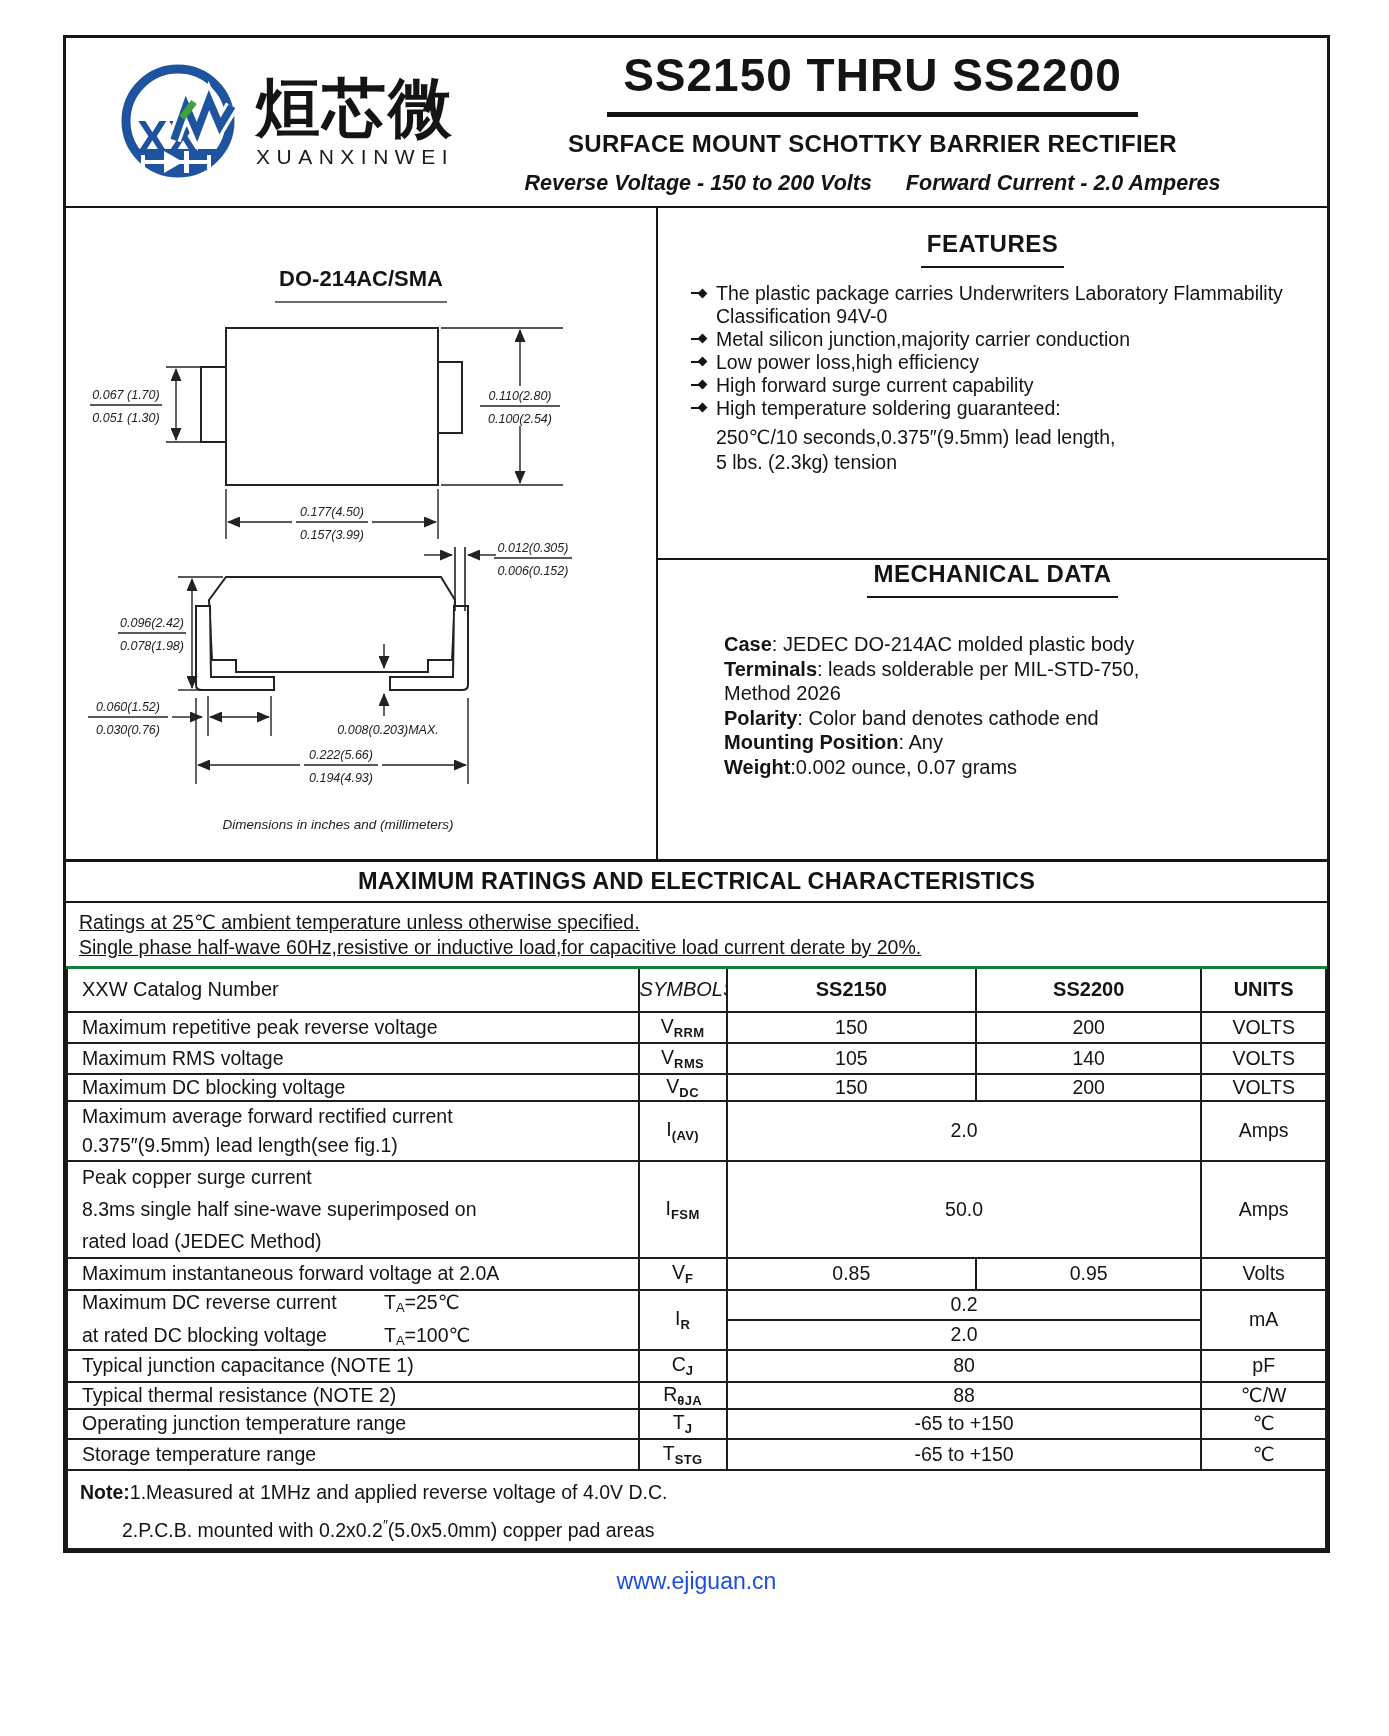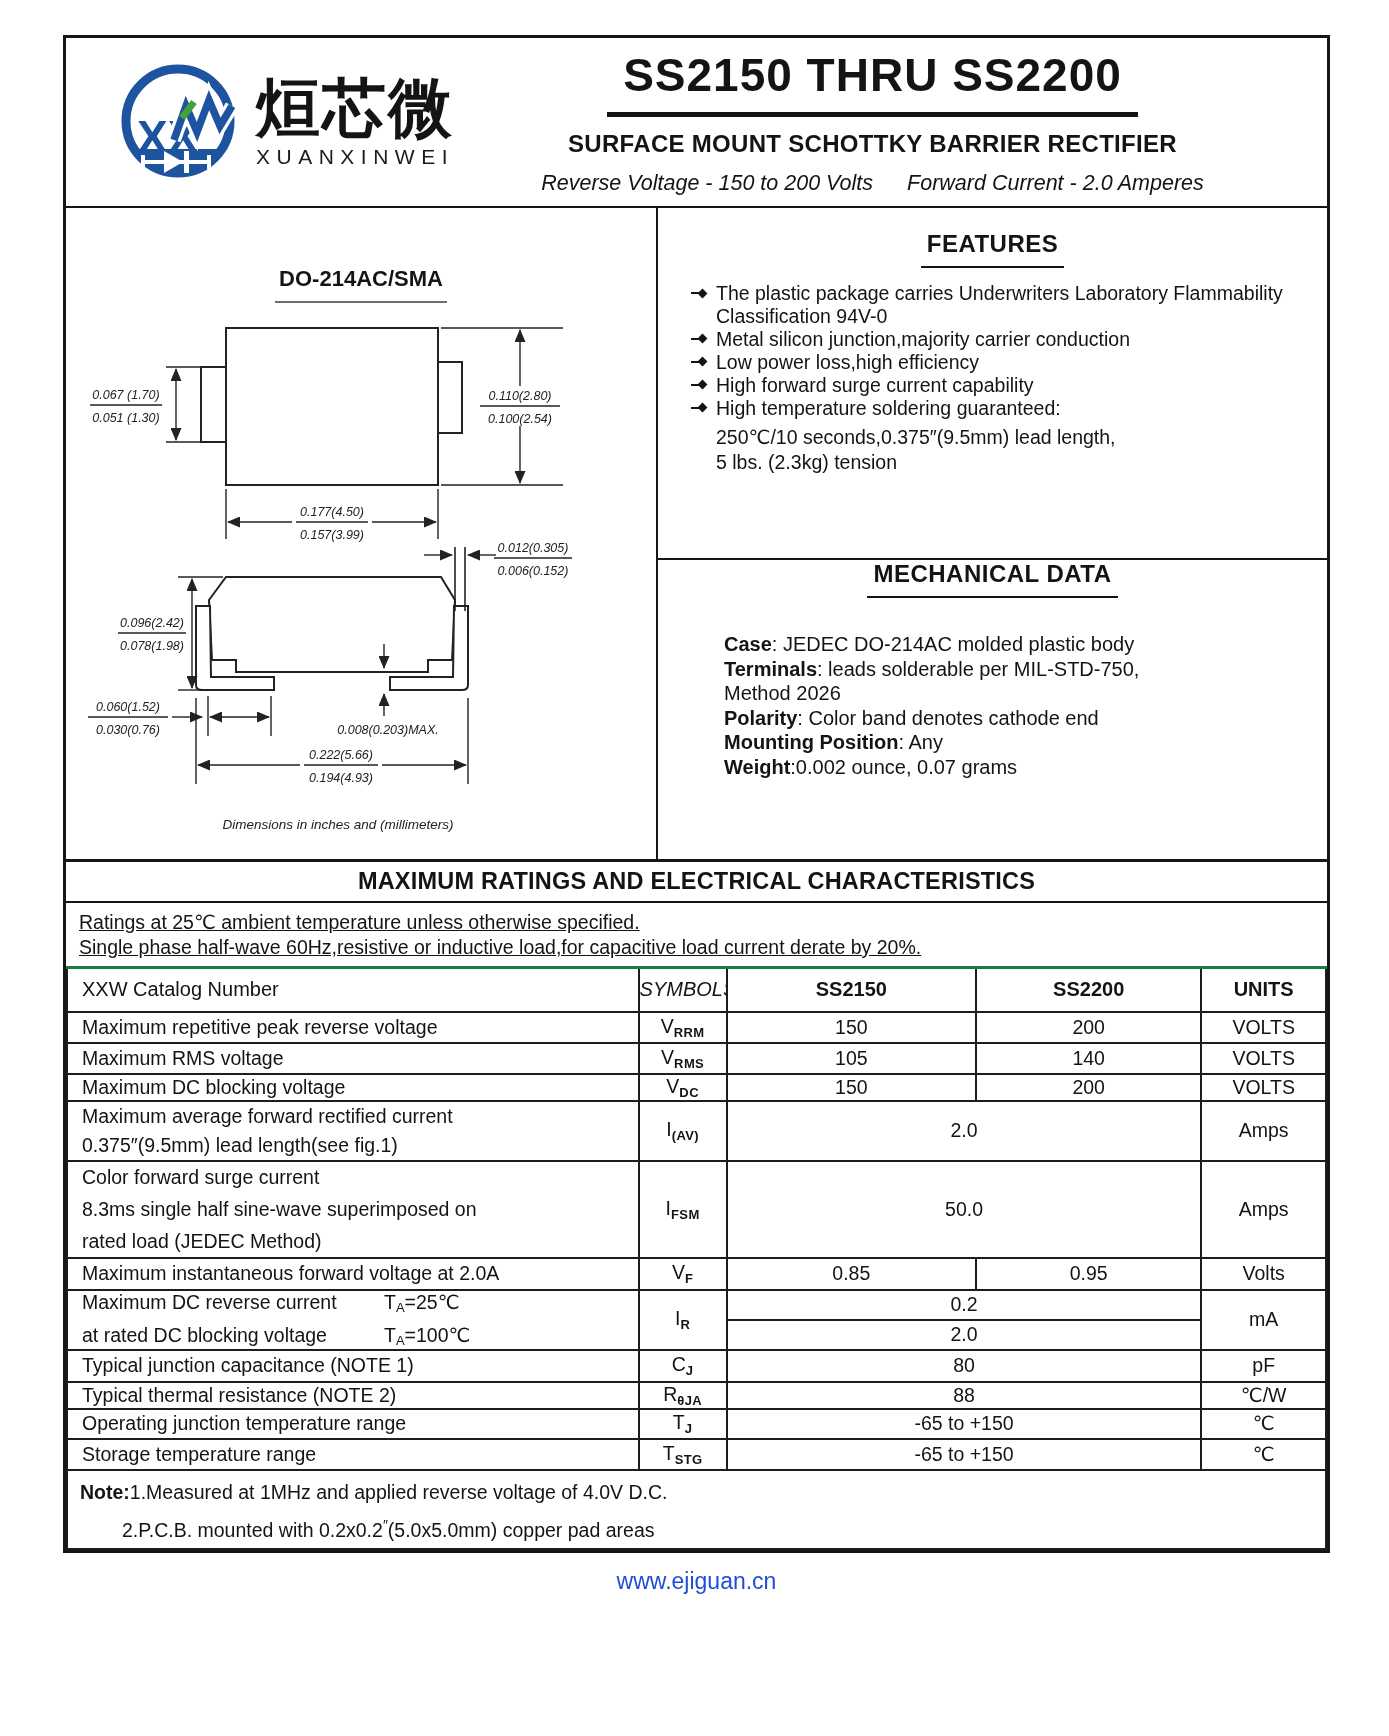--- a/index.html
+++ b/index.html
@@ -17,21 +17,21 @@
   .header{height:170px;flex:none;border-bottom:2px solid #161616;
     display:flex;align-items:center;padding-left:48px;box-sizing:border-box;}
   .logo{display:flex;align-items:center;flex:none;}
   .logo-text{margin-left:10px;}
   .logo-cn{font-size:64px;font-weight:bold;line-height:1.05;color:#141414;letter-spacing:2px;}
   .logo-rom{font-size:21px;letter-spacing:6.5px;color:#1c1c1c;margin-top:2px;}
   .titleblock{flex:1;text-align:center;padding-right:36px;}
   .part-range{display:inline-block;font-size:46px;font-weight:bold;letter-spacing:1px;
     padding:0 16px 10px 16px;border-bottom:5px solid #141414;}
   .subtitle{font-size:24px;font-weight:bold;margin-top:13px;letter-spacing:0.3px;}
-  .revline{font-size:21.5px;font-style:italic;margin-top:13px;display:flex;justify-content:center;gap:34px;}
+  .revline{font-size:21.5px;font-style:italic;margin-top:13px;display:flex;justify-content:center;gap:34px;font-weight:bold;}
   
   .cols{height:654px;flex:none;display:flex;border-bottom:3px solid #161616;box-sizing:border-box;}
   .col-left{width:592px;flex:none;border-right:2px solid #161616;position:relative;box-sizing:border-box;}
   .pkg-title{position:absolute;top:58px;left:0;width:100%;text-align:center;}
   .pkg-title span{display:inline-block;font-size:22px;font-weight:bold;
     padding:0 4px 9px 4px;border-bottom:2px solid #6e6e6e;}
   .pkg-svg{position:absolute;left:0;top:0;}
   .col-right{flex:1;display:flex;flex-direction:column;}
   .features{height:352px;flex:none;border-bottom:2px solid #161616;box-sizing:border-box;padding-top:22px;}
   .mech{flex:1;}
@@ -299,21 +299,21 @@
       <td class="lab">
         <div>Maximum average forward rectified current</div>
         <div style="margin-top:6px">0.375″(9.5mm) lead length(see fig.1)</div>
       </td>
       <td class="sym"><span>I</span><sub>(AV)</sub></td>
       <td colspan="2">2.0</td>
       <td>Amps</td>
     </tr>
     <tr style="height:97px">
       <td class="lab">
-        <div>Color forward surge current</div>
+        <div>Peak copper surge current</div>
         <div style="margin-top:9px">8.3ms single half sine-wave superimposed on</div>
         <div style="margin-top:9px">rated load (JEDEC Method)</div>
       </td>
       <td class="sym"><span>I</span><sub>FSM</sub></td>
       <td colspan="2">50.0</td>
       <td>Amps</td>
     </tr>
     <tr style="height:32px">
       <td class="lab">Maximum instantaneous forward voltage at 2.0A</td>
       <td class="sym"><span>V</span><sub>F</sub></td>

